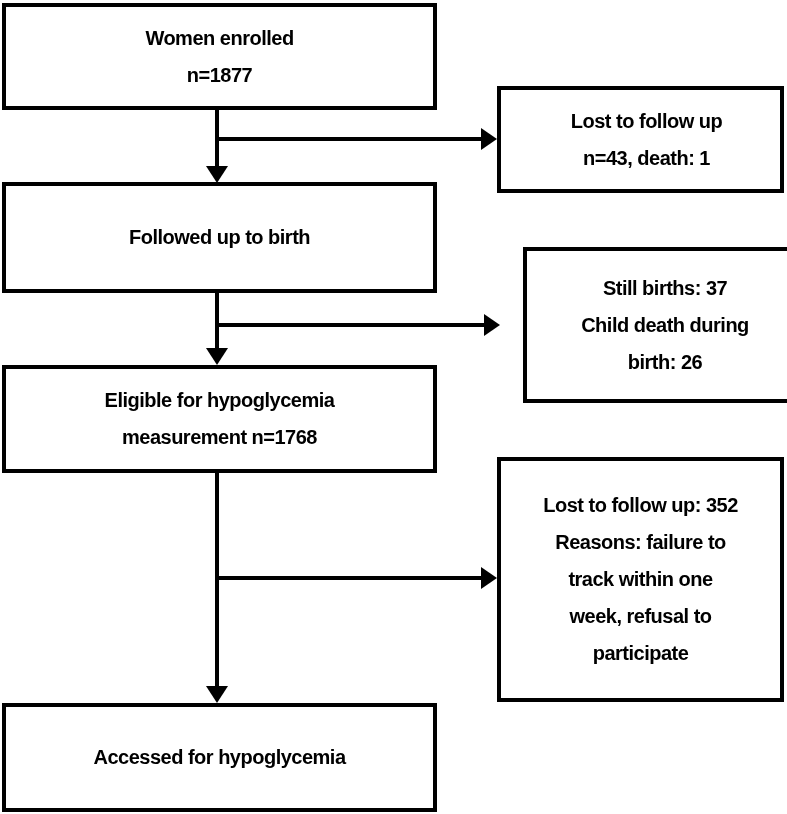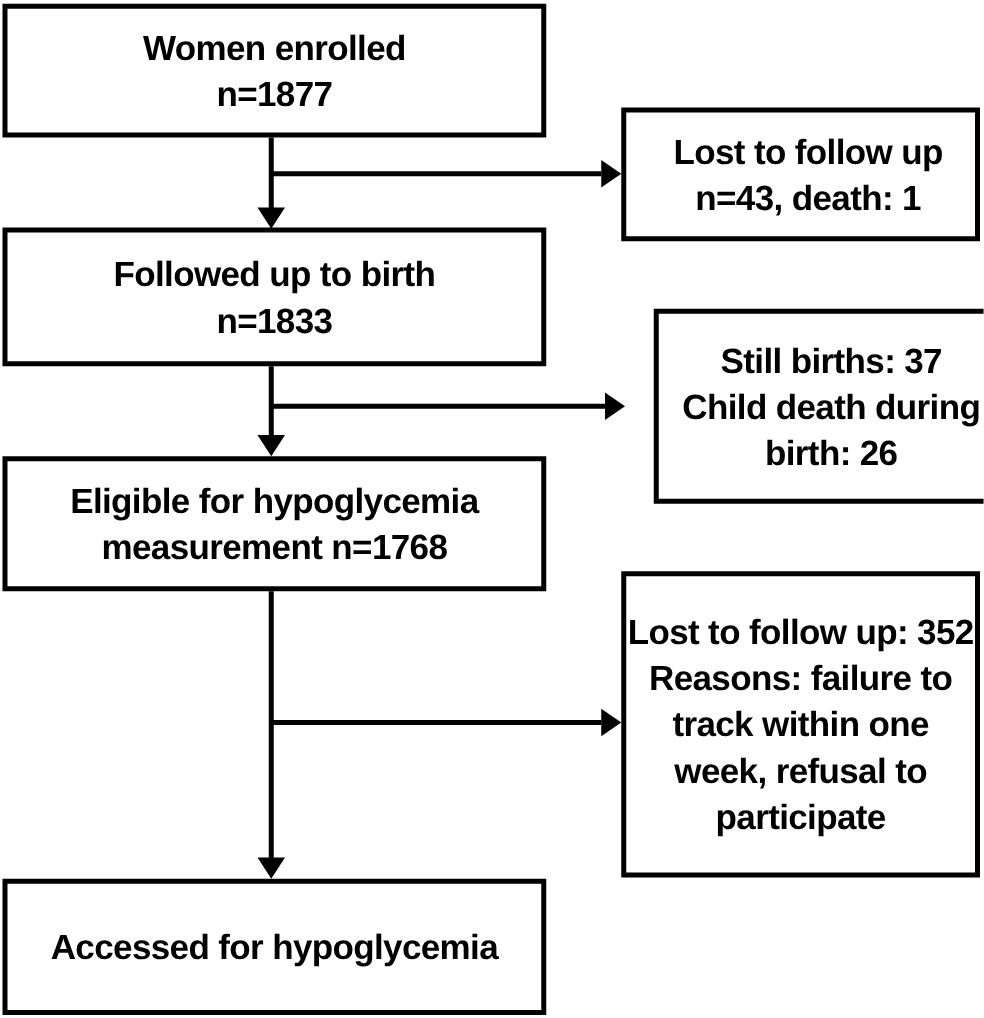--- a/index.html
+++ b/index.html
@@ -20,21 +20,21 @@
     box-sizing: border-box;
     border: 4px solid #000000;
     background: #ffffff;
     display: flex;
     flex-direction: column;
     align-items: center;
     justify-content: center;
     text-align: center;
   }
   .box .line {
-    font-size: 28px;
+    font-size: 20px;
     font-weight: 700;
     line-height: 37px;
     color: #000000;
     letter-spacing: -0.5px;
     white-space: nowrap;
   }
   .vline {
     position: absolute;
     width: 4px;
     background: #000000;
@@ -66,21 +66,20 @@
 
 <div id="canvas">
 
   <div class="box" style="left:2px; top:3px; width:435px; height:107px;">
     <div class="line">Women enrolled</div>
     <div class="line">n=1877</div>
   </div>
 
   <div class="box" style="left:2px; top:182px; width:435px; height:111px;">
     <div class="line">Followed up to birth</div>
-    <div class="line">n=1833</div>
   </div>
 
   <div class="box" style="left:2px; top:365px; width:435px; height:108px;">
     <div class="line">Eligible for hypoglycemia</div>
     <div class="line">measurement n=1768</div>
   </div>
 
   <div class="box" style="left:2px; top:703px; width:435px; height:109px;">
     <div class="line">Accessed for hypoglycemia</div>
   </div>

